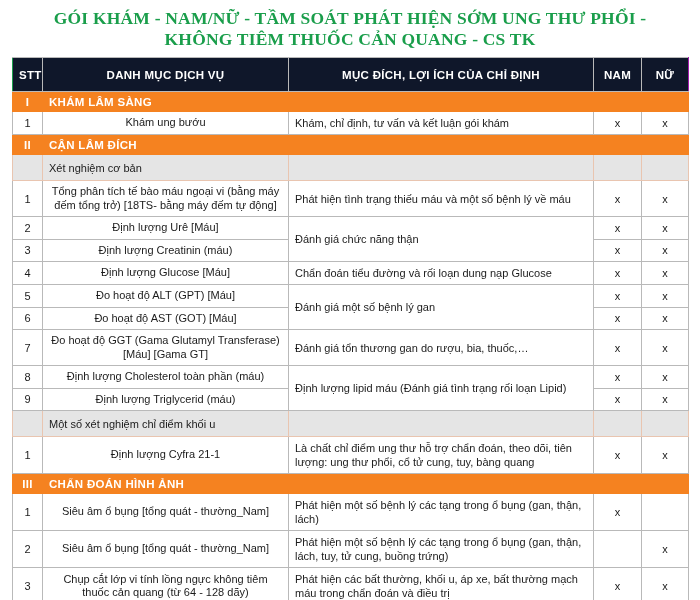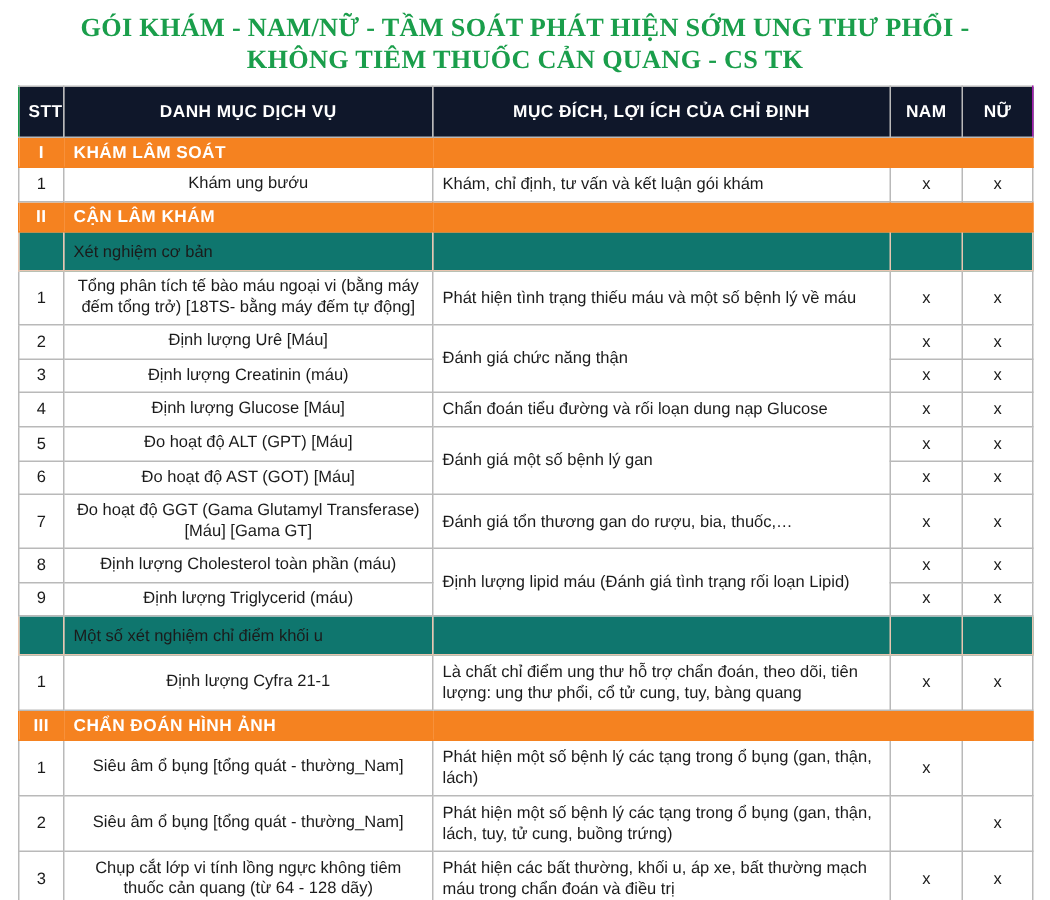--- a/index.html
+++ b/index.html
@@ -64,21 +64,21 @@
     font-weight: bold;
     font-size: 11.5px;
     letter-spacing: 0.3px;
     height: 20px;
     padding-top: 2px; padding-bottom: 2px;
     border-color: #f58220;
   }
   tr.section td.sec-num { text-align: center; }
 
   tr.subsection td {
-    background: #0f766e;
+    background: #e5e5e5;
     height: 26px;
     color: #1b1b1b;
     border-color: #e9c5b0;
   }
 
   td.num { text-align: center; }
   td.mark { text-align: center; font-size: 11px; }
   td.name { text-align: center; line-height: 13.5px; }
   td.purpose { text-align: left; line-height: 14px; }
 </style>
@@ -105,35 +105,35 @@
         <th class="c-stt">STT</th>
         <th>DANH MỤC DỊCH VỤ</th>
         <th>MỤC ĐÍCH, LỢI ÍCH CỦA CHỈ ĐỊNH</th>
         <th>NAM</th>
         <th class="c-nu">NỮ</th>
       </tr>
     </thead>
     <tbody id="table-body">
         <tr class="section">
           <td class="sec-num">I</td>
-          <td>KHÁM LÂM SOÁT</td>
+          <td>KHÁM LÂM SÀNG</td>
           <td></td>
           <td></td>
           <td></td>
         </tr>
         <tr>
           <td class="num">1</td>
           <td class="name">Khám ung bướu</td>
           <td class="purpose">Khám, chỉ định, tư vấn và kết luận gói khám</td>
           <td class="mark">x</td>
           <td class="mark">x</td>
         </tr>
         <tr class="section">
           <td class="sec-num">II</td>
-          <td>CẬN LÂM KHÁM</td>
+          <td>CẬN LÂM ĐÍCH</td>
           <td></td>
           <td></td>
           <td></td>
         </tr>
         <tr class="subsection">
           <td></td>
           <td>Xét nghiệm cơ bản</td>
           <td></td>
           <td></td>
           <td></td>

